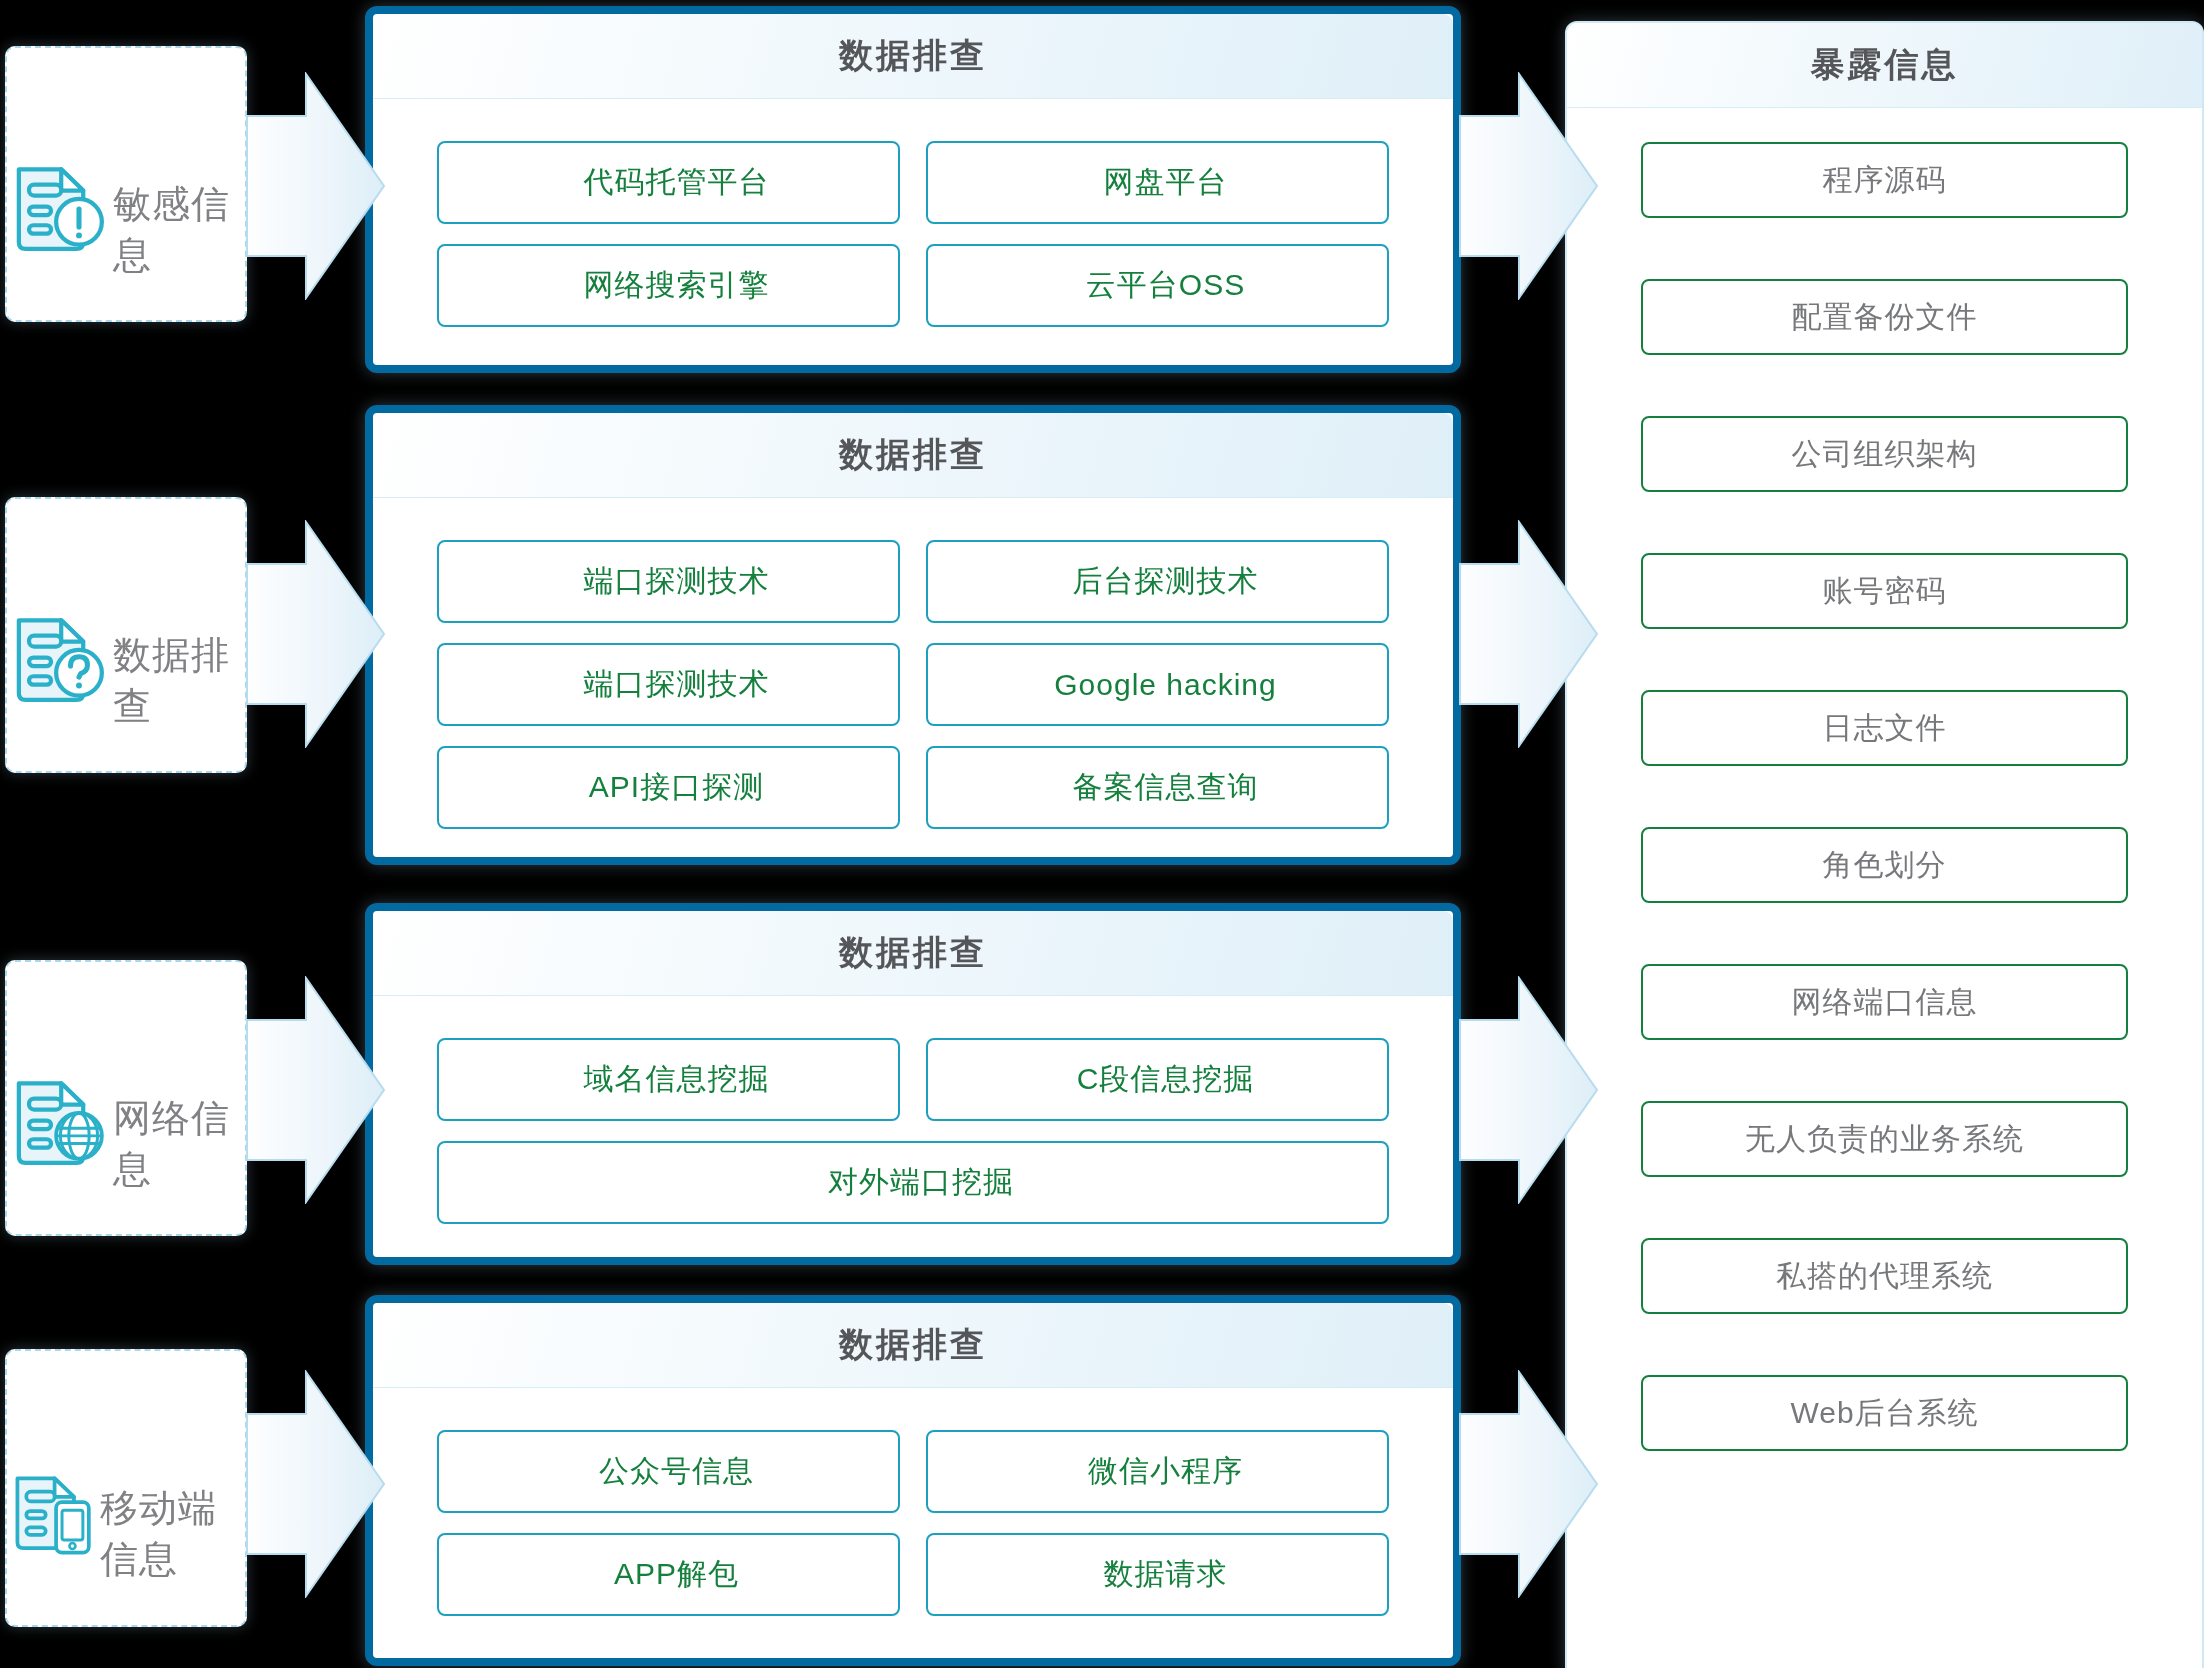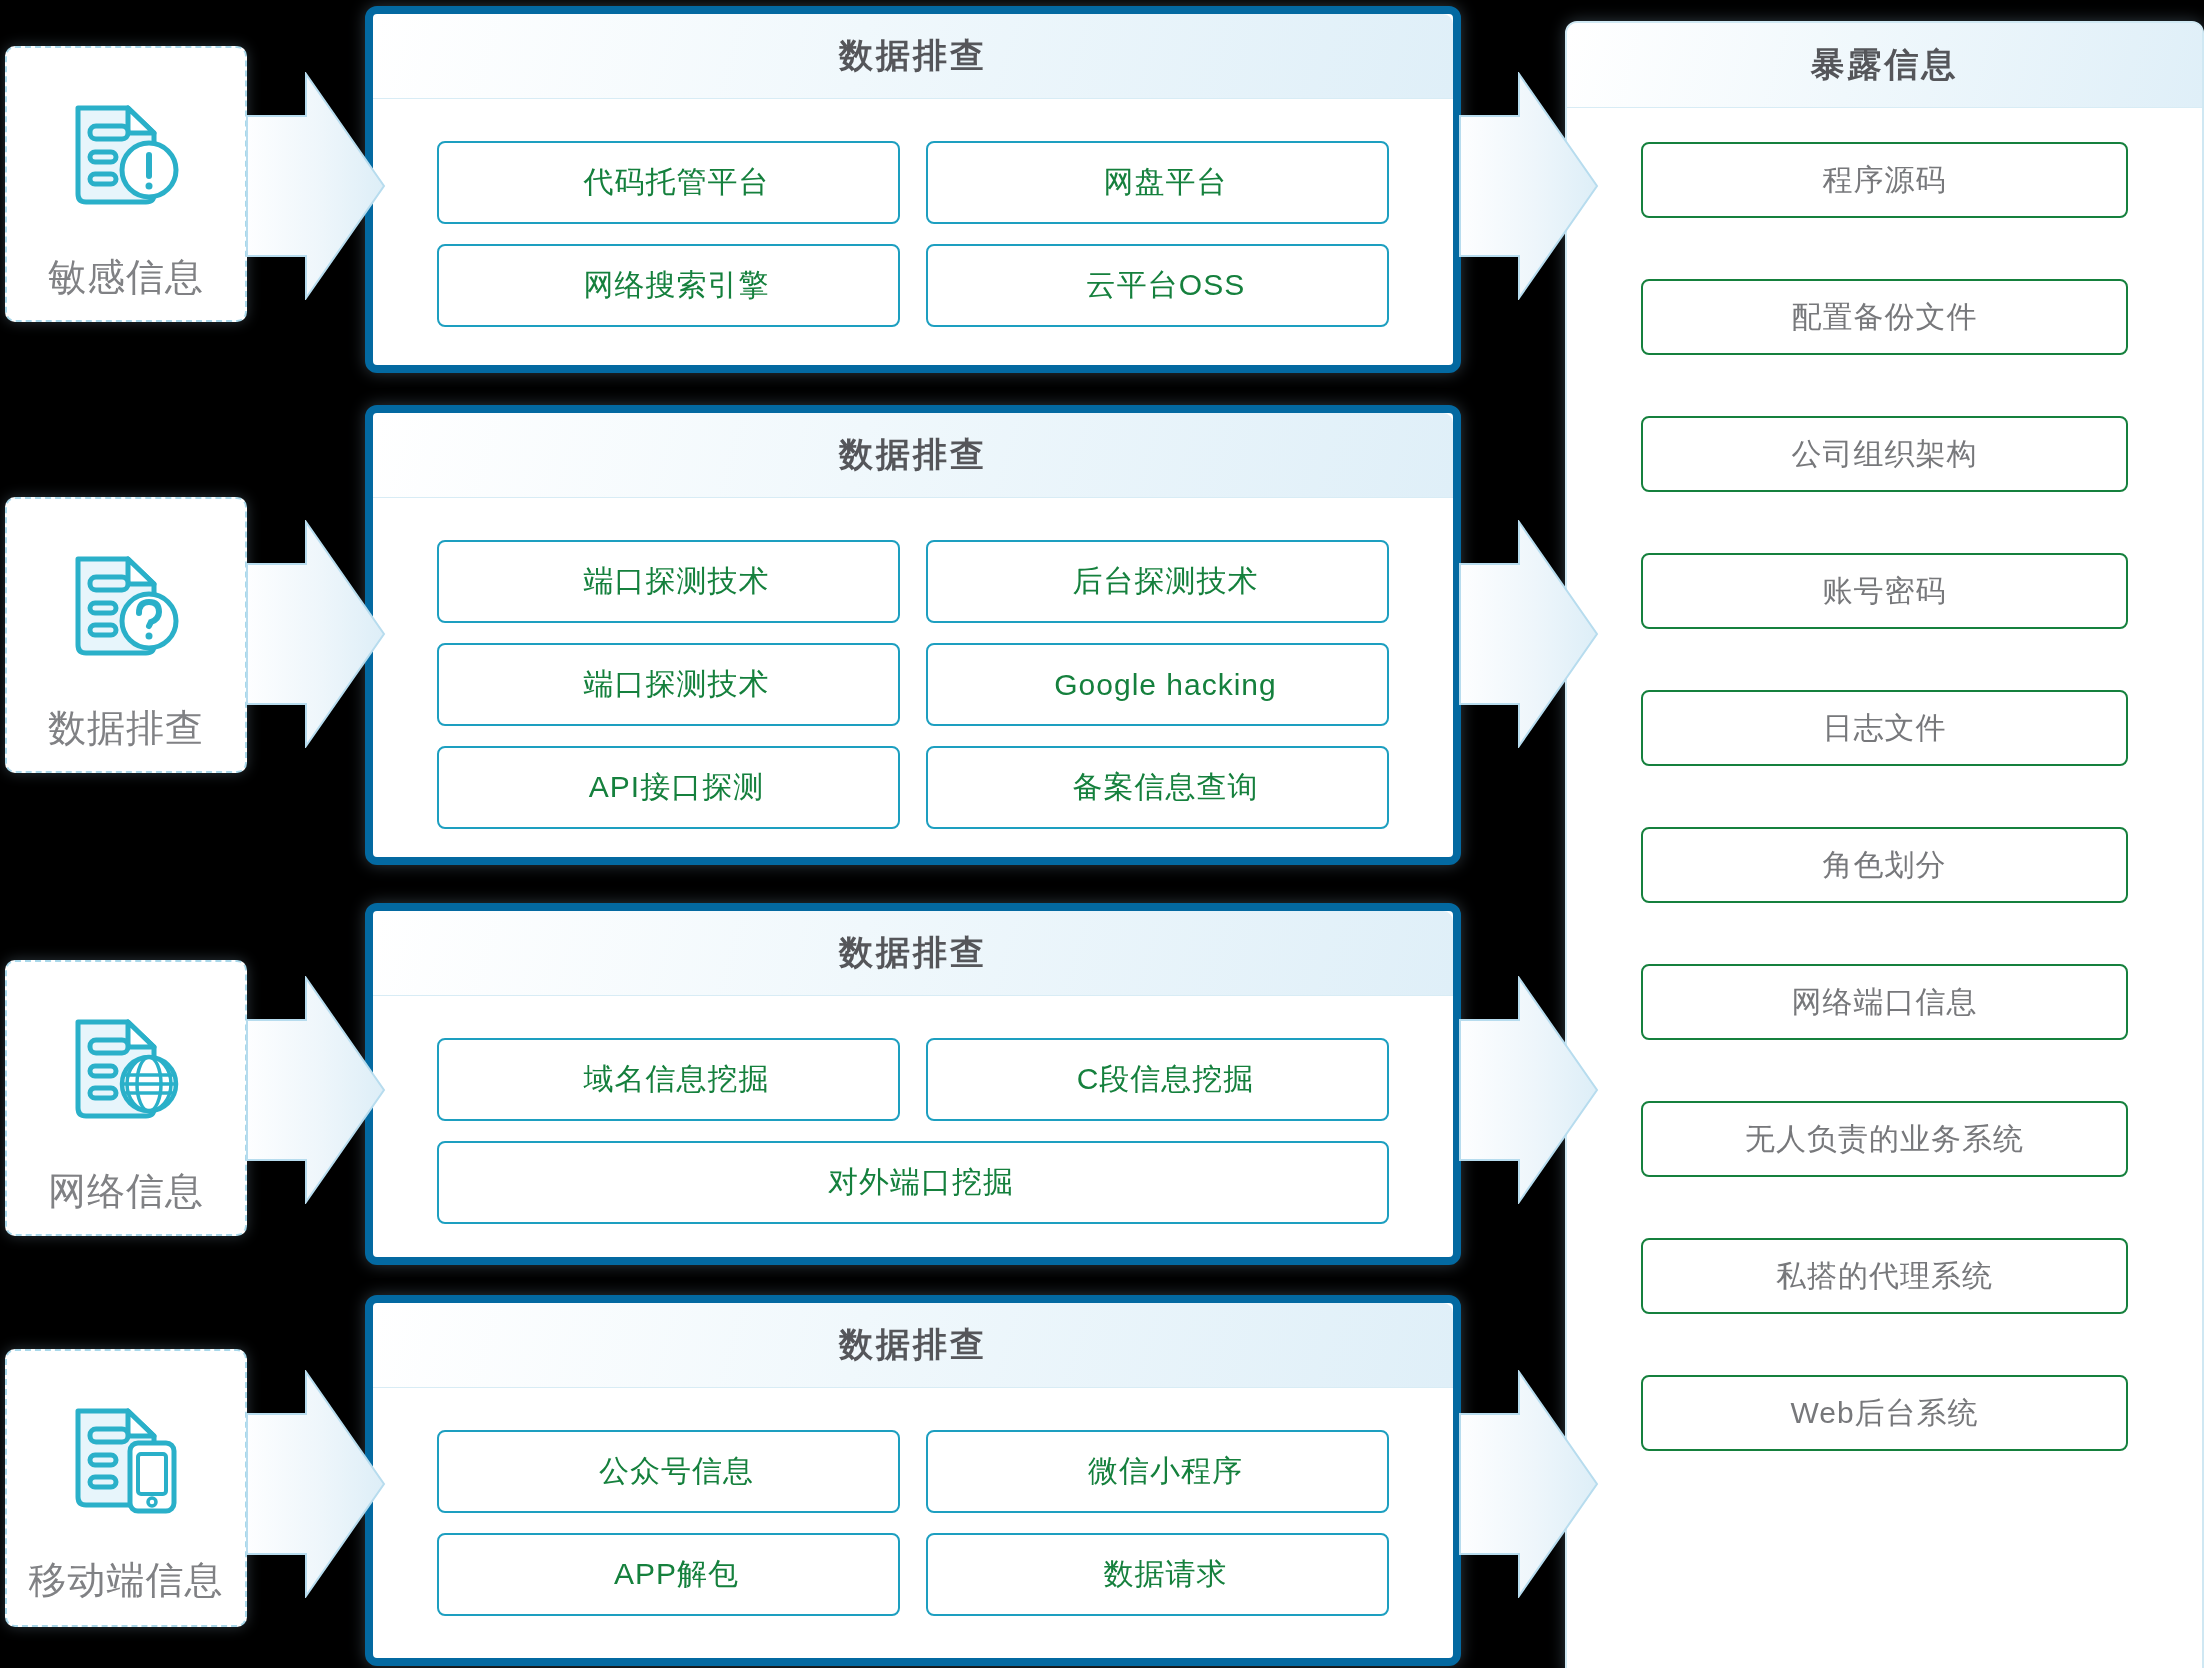--- a/index.html
+++ b/index.html
@@ -5,21 +5,21 @@
   html,body{margin:0;padding:0;background:#000;}
   *{box-sizing:border-box;}
   .canvas{
     position:relative;width:2204px;height:1668px;background:#000;overflow:hidden;
     font-family:"Liberation Sans",sans-serif;
   }
   
   .source{
     position:absolute;left:5px;width:242px;background:#fff;
     border:2px dashed #a9d8ea;border-radius:10px;
-    display:flex;flex-direction:column;align-items:center;
+    display:flex;align-items:center;
     padding-top:52px;box-shadow:0 0 14px rgba(150,180,200,.30);
   }
   .source .icon{width:125px;height:112px;}
   .source .label{margin-top:40px;font-size:38px;color:#808184;letter-spacing:1px;}
   
   .arrow{position:absolute;width:140px;height:228px;z-index:5;}
   
   .panel{
     position:absolute;left:365px;width:1096px;background:#fff;
     border:8px solid #0369a1;border-radius:12px;

